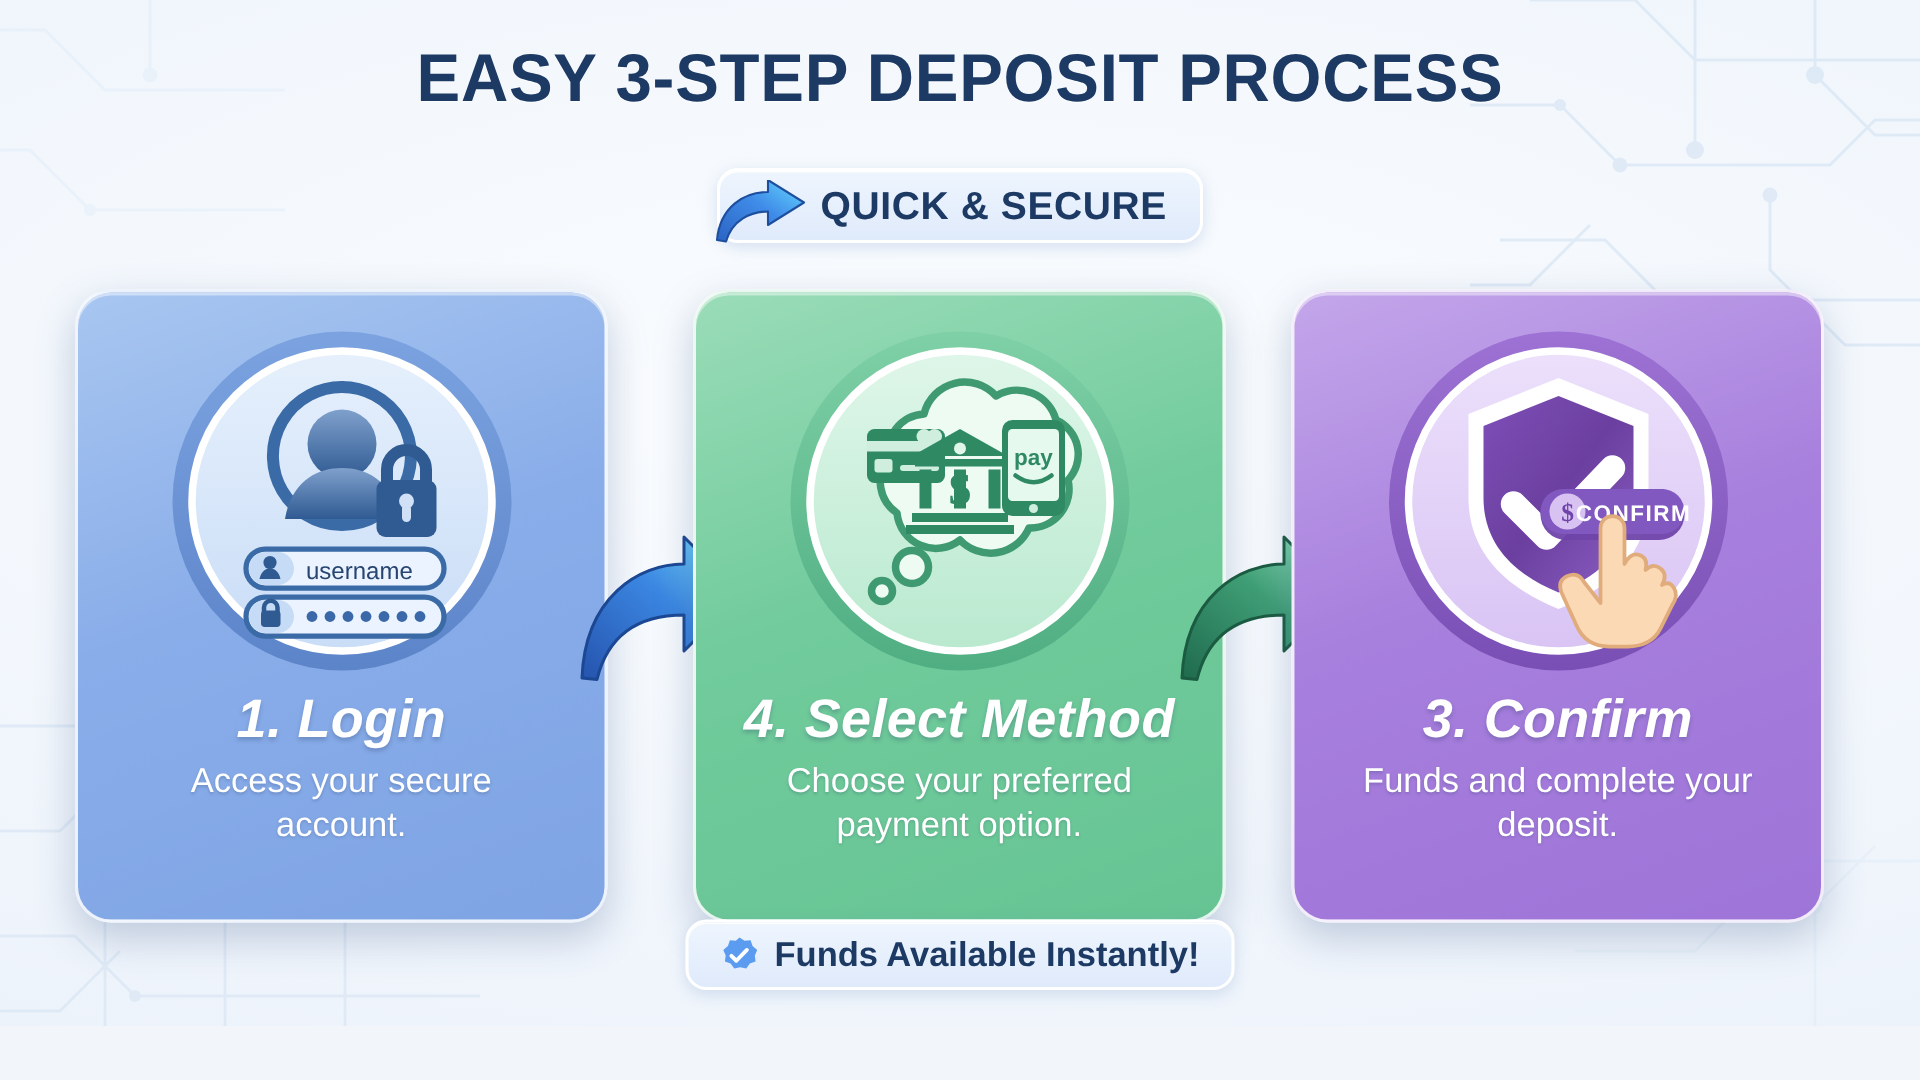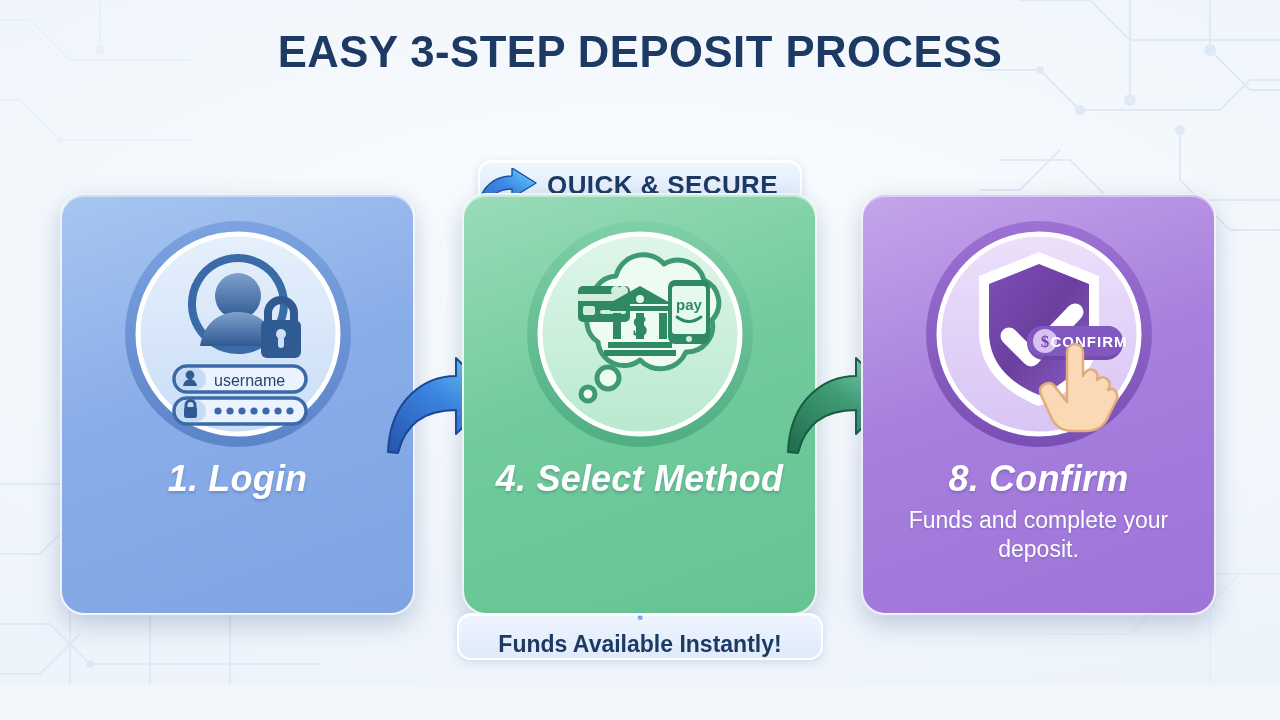--- a/index.html
+++ b/index.html
@@ -65,33 +65,31 @@
     top: 112px;
     left: 478px;
     width: 324px;
     height: 50px;
     padding: 0 14px;
     box-sizing: border-box;
     font-size: 26px;
     letter-spacing: .4px;
     justify-content: flex-end;
     padding-right: 22px;
-    margin-top: 48px;
   }
   .badge-top .label { margin-left: auto; }
   .badge-bottom {
     bottom: 24px;
     left: 457px;
     width: 366px;
     height: 47px;
     padding: 0 18px;
     box-sizing: border-box;
     font-size: 23px;
     justify-content: center;
-    flex-direction: column;
   }
   .arrow-badge-icon {
     position: absolute;
     left: -6px;
     top: 6px;
     width: 64px;
     height: 42px;
   }
 
   
@@ -102,21 +100,21 @@
     height: 422px;
     border-radius: 24px;
     box-sizing: border-box;
     border: 2px solid rgba(255,255,255,.85);
     box-shadow: 0 10px 26px rgba(60,90,140,.28), inset 0 2px 0 rgba(255,255,255,.45);
     display: flex;
     flex-direction: column;
     align-items: center;
   }
   .card.c1 {
-    left: 60px;
+    left: 50px;
     background: linear-gradient(160deg, #a8c6f0 0%, #89ade9 45%, #7fa4e4 100%);
   }
   .card.c2 {
     left: 462px;
     background: linear-gradient(160deg, #9adcb8 0%, #71cb9c 45%, #66c493 100%);
   }
   .card.c3 {
     left: 861px;
     background: linear-gradient(160deg, #c3a6ea 0%, #a77fdd 45%, #9e74d8 100%);
   }
@@ -292,20 +290,21 @@
             <circle cx="124" cy="197" r="3.6"></circle>
               <circle cx="136" cy="197" r="3.6"></circle>
             <circle cx="148" cy="197" r="3.6"></circle>
               <circle cx="160" cy="197" r="3.6"></circle>
             <circle cx="172" cy="197" r="3.6"></circle>
           </g>
         </g>
       </svg>
     </div>
     <div class="step-title">1. Login</div>
+    <div class="step-desc">Access your secure account.</div>
   </div>
 
   <svg class="connector a1" viewBox="0 0 120 105">
     <defs>
       <linearGradient id="ar1" x1="0" y1="1" x2="1" y2="0">
         <stop offset="0%" stop-color="#2553ad"></stop>
         <stop offset="55%" stop-color="#3b87e2"></stop>
         <stop offset="100%" stop-color="#7ee6ff"></stop>
       </linearGradient>
     </defs>
@@ -360,20 +359,21 @@
         <g>
           <rect x="148" y="66" width="42" height="64" rx="7" fill="#2f8a63"></rect>
           <rect x="152" y="72" width="34" height="48" rx="3" fill="#e6f9ef"></rect>
           <circle cx="169" cy="125" r="3" fill="#cfeede"></circle>
           <text x="169" y="96" text-anchor="middle" font-family="Liberation Sans, sans-serif" font-size="15" font-weight="bold" fill="#2f8a63">pay</text>
           <path d="M157 103 q12 9 24 0" fill="none" stroke="#2f8a63" stroke-width="3" stroke-linecap="round"></path>
         </g>
       </svg>
     </div>
     <div class="step-title">4. Select Method</div>
+    <div class="step-desc">Choose your preferred payment option.</div>
   </div>
 
   <svg class="connector a2" viewBox="0 0 120 105">
     <defs>
       <linearGradient id="ar2" x1="0" y1="1" x2="1" y2="0">
         <stop offset="0%" stop-color="#1f6a4e"></stop>
         <stop offset="55%" stop-color="#3f9e75"></stop>
         <stop offset="100%" stop-color="#9ef0c6"></stop>
       </linearGradient>
     </defs>
@@ -416,21 +416,21 @@
         <g>
           <path d="M148 138 a8 8 0 0 1 16 0 v24
                    q4 -8 10 -6 q6 2 4 10
                    q5 -5 10 -1 q5 4 1 11
                    q5 -3 8 2 q3 5 -1 11
                    l-8 16 q-6 12 -22 12 h-12 q-16 0 -22 -14 l-10 -22
                    q-3 -8 4 -11 q7 -3 11 4 l11 14 z" fill="#fbd9b4" stroke="#e0ac7c" stroke-width="2.5" stroke-linejoin="round"></path>
         </g>
       </svg>
     </div>
-    <div class="step-title">8. Confirm</div>
+    <div class="step-title">3. Confirm</div>
     <div class="step-desc">Funds and complete your deposit.</div>
   </div>
 
   <div class="badge badge-bottom">
     <svg width="26" height="26" viewBox="0 0 26 26">
       <path d="M13 1 l3.4 2.2 l4-0.3 l1.3 3.8 l3.1 2.6 l-1.6 3.7 l0.5 4 l-3.8 1.4 l-2.4 3.3 l-4-0.9 l-4 0.9 l-2.4-3.3 l-3.8-1.4 l0.5-4 l-1.6-3.7 l3.1-2.6 l1.3-3.8 l4 0.3 z" fill="#5b9bf0"></path>
       <path d="M7.6 13.2 l3.3 3.3 l7-7.2" fill="none" stroke="#ffffff" stroke-width="2.6" stroke-linecap="round" stroke-linejoin="round"></path>
     </svg>
     <span>Funds Available Instantly!</span>
   </div>

